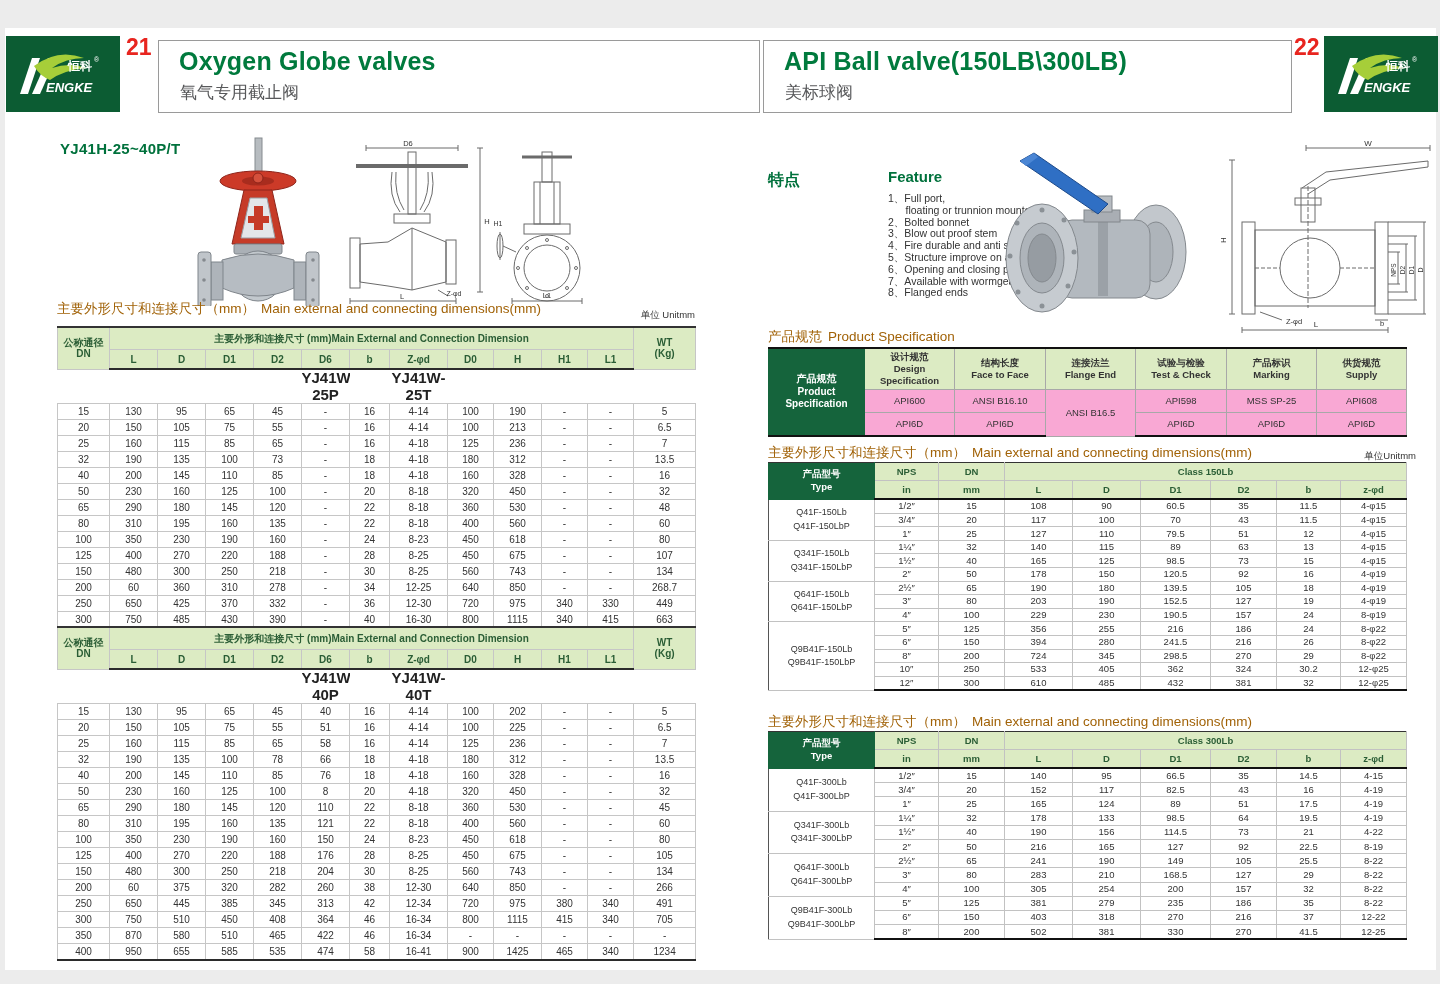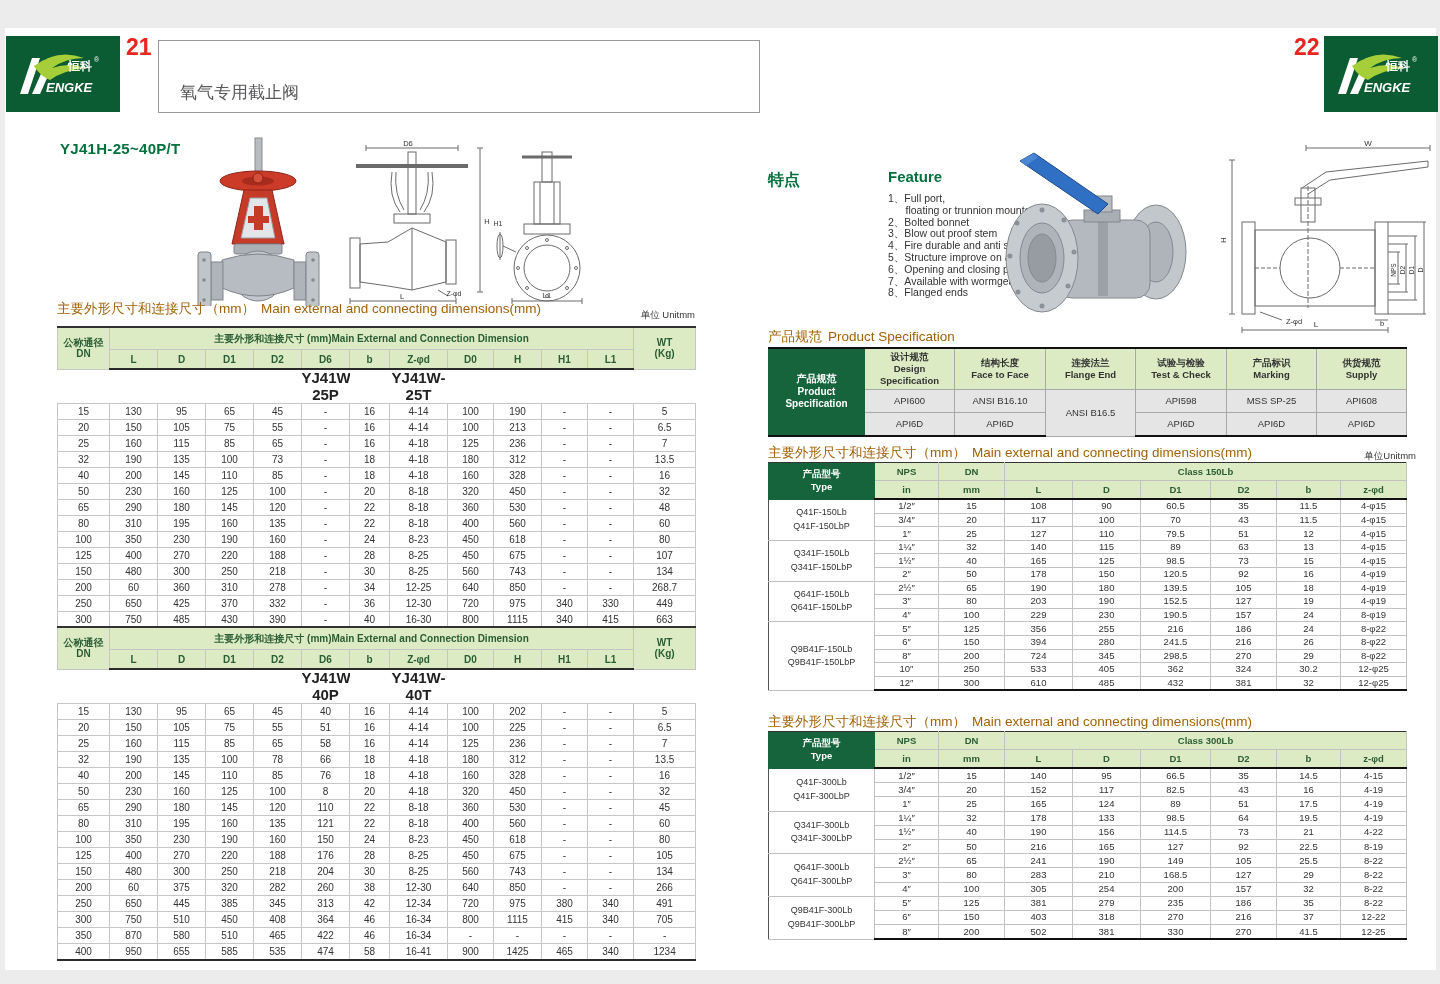--- a/index.html
+++ b/index.html
@@ -37,21 +37,21 @@
   .feat-title{position:absolute;font-size:15px;font-weight:bold;color:#00713c;}
   .feat-list{position:absolute;color:#333;white-space:pre-wrap;}
   .feat-list.zh{font-size:11.5px;line-height:12.3px;letter-spacing:.3px;}
   .feat-list.en{font-size:10.5px;line-height:11.8px;}
 
   
   .spec-table{position:absolute;width:638px;font-size:9.5px;text-align:center;color:#333;}
   .spec-table th,.spec-table td{border:1px solid #a8a8a8;padding:0;line-height:1.25;}
   .spec-table .spec-side{background:#15643c;color:#fff;white-space:pre-line;font-weight:bold;font-size:10px;border:1px solid #15643c;}
   .spec-table .spec-head{background:#dcebc3;color:#333;white-space:pre-line;height:40px;font-weight:bold;}
-  .spec-table td{height:22px;background:#e5e5e5;}
+  .spec-table td{height:22px;background:#f9a8d4;}
   .spec-table tr:first-child th{border-top:2.5px solid #111;}
   .spec-table tr:last-child td,.spec-table .spec-side{border-bottom:2.5px solid #111;}
 
   
   .rt-table{position:absolute;width:638px;font-size:9.5px;color:#333;}
   .rt-table th,.rt-table td{border:1px solid #c2c2c2;text-align:center;padding:0;line-height:1.05;overflow:hidden;}
   .rt-table thead th{background:#dcebc3;color:#2a5d35;font-weight:bold;height:17px;}
   .rt-table thead .type-head{background:#15643c;color:#fff;white-space:pre-line;line-height:1.3;border:1px solid #15643c;}
   .rt-table thead tr:first-child th{border-top:1.5px solid #333;}
   .rt-table thead tr:last-child th{border-bottom:2.5px solid #111;}
@@ -76,23 +76,28 @@
       <polygon points="14,58 26,22 34,22 22,58" fill="#fff"></polygon>
       <polygon points="26,58 42,22 50,22 34,58" fill="#fff"></polygon>
       <path d="M28 30 Q52 12 78 22 Q60 22 46 32 Q64 26 80 32 Q58 34 44 44 Q34 40 28 30 Z" fill="#a6ce39"></path>
       <text x="62" y="34" font-size="12" fill="#fff" font-weight="bold">恒科</text>
       <text x="88" y="26" font-size="7" fill="#fff">®</text>
       <text x="40" y="56" font-size="13" fill="#fff" font-weight="bold" font-style="italic">ENGKE</text>
     </svg>
   </div>
   <div class="page-num" style="left:126px;top:34px;">21</div>
   <div class="title-box" style="left:158px;top:40px;width:600px;">
+    <div class="title-en">Oxygen Globe valves</div>
     <div class="title-zh">氧气专用截止阀</div>
   </div>
 
+  <div class="title-box" style="left:763px;top:40px;width:527px;">
+    <div class="title-en">API Ball valve(150LB\300LB)</div>
+    <div class="title-zh">美标球阀</div>
+  </div>
   <div class="page-num" style="left:1294px;top:34px;">22</div>
   <div class="logo-box" style="left:1324px;top:36px;">
     <svg width="114" height="76" viewBox="0 0 114 76">
       <polygon points="14,58 26,22 34,22 22,58" fill="#fff"></polygon>
       <polygon points="26,58 42,22 50,22 34,58" fill="#fff"></polygon>
       <path d="M28 30 Q52 12 78 22 Q60 22 46 32 Q64 26 80 32 Q58 34 44 44 Q34 40 28 30 Z" fill="#a6ce39"></path>
       <text x="62" y="34" font-size="12" fill="#fff" font-weight="bold">恒科</text>
       <text x="88" y="26" font-size="7" fill="#fff">®</text>
       <text x="40" y="56" font-size="13" fill="#fff" font-weight="bold" font-style="italic">ENGKE</text>
     </svg>

